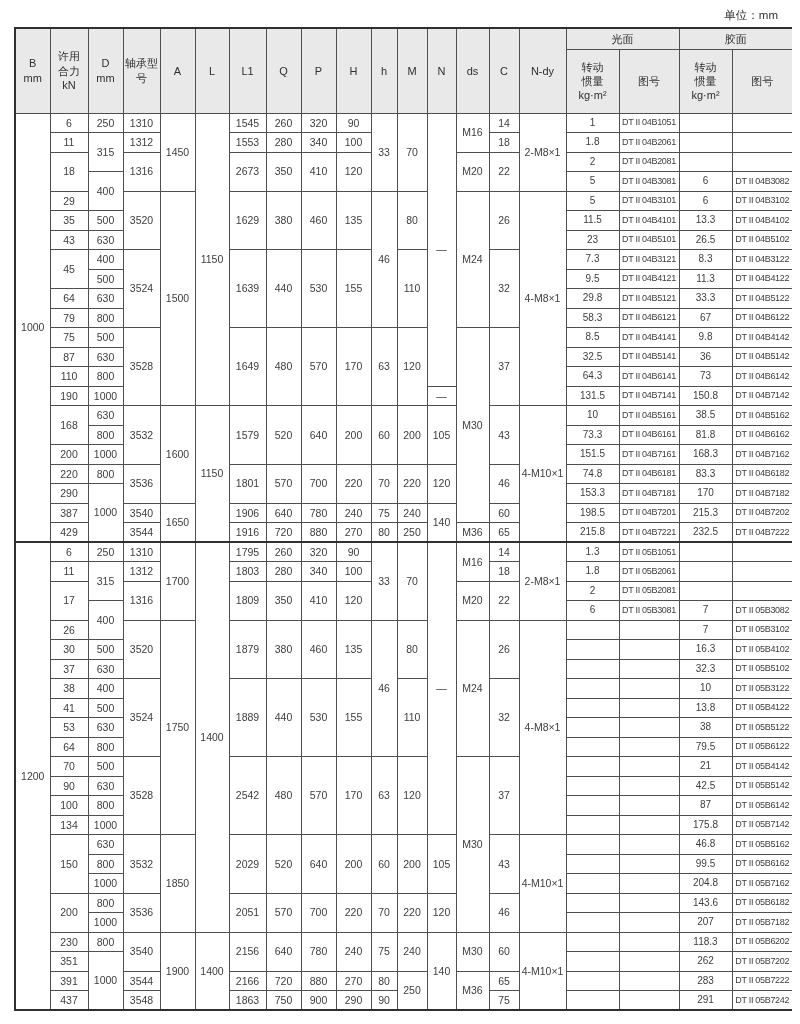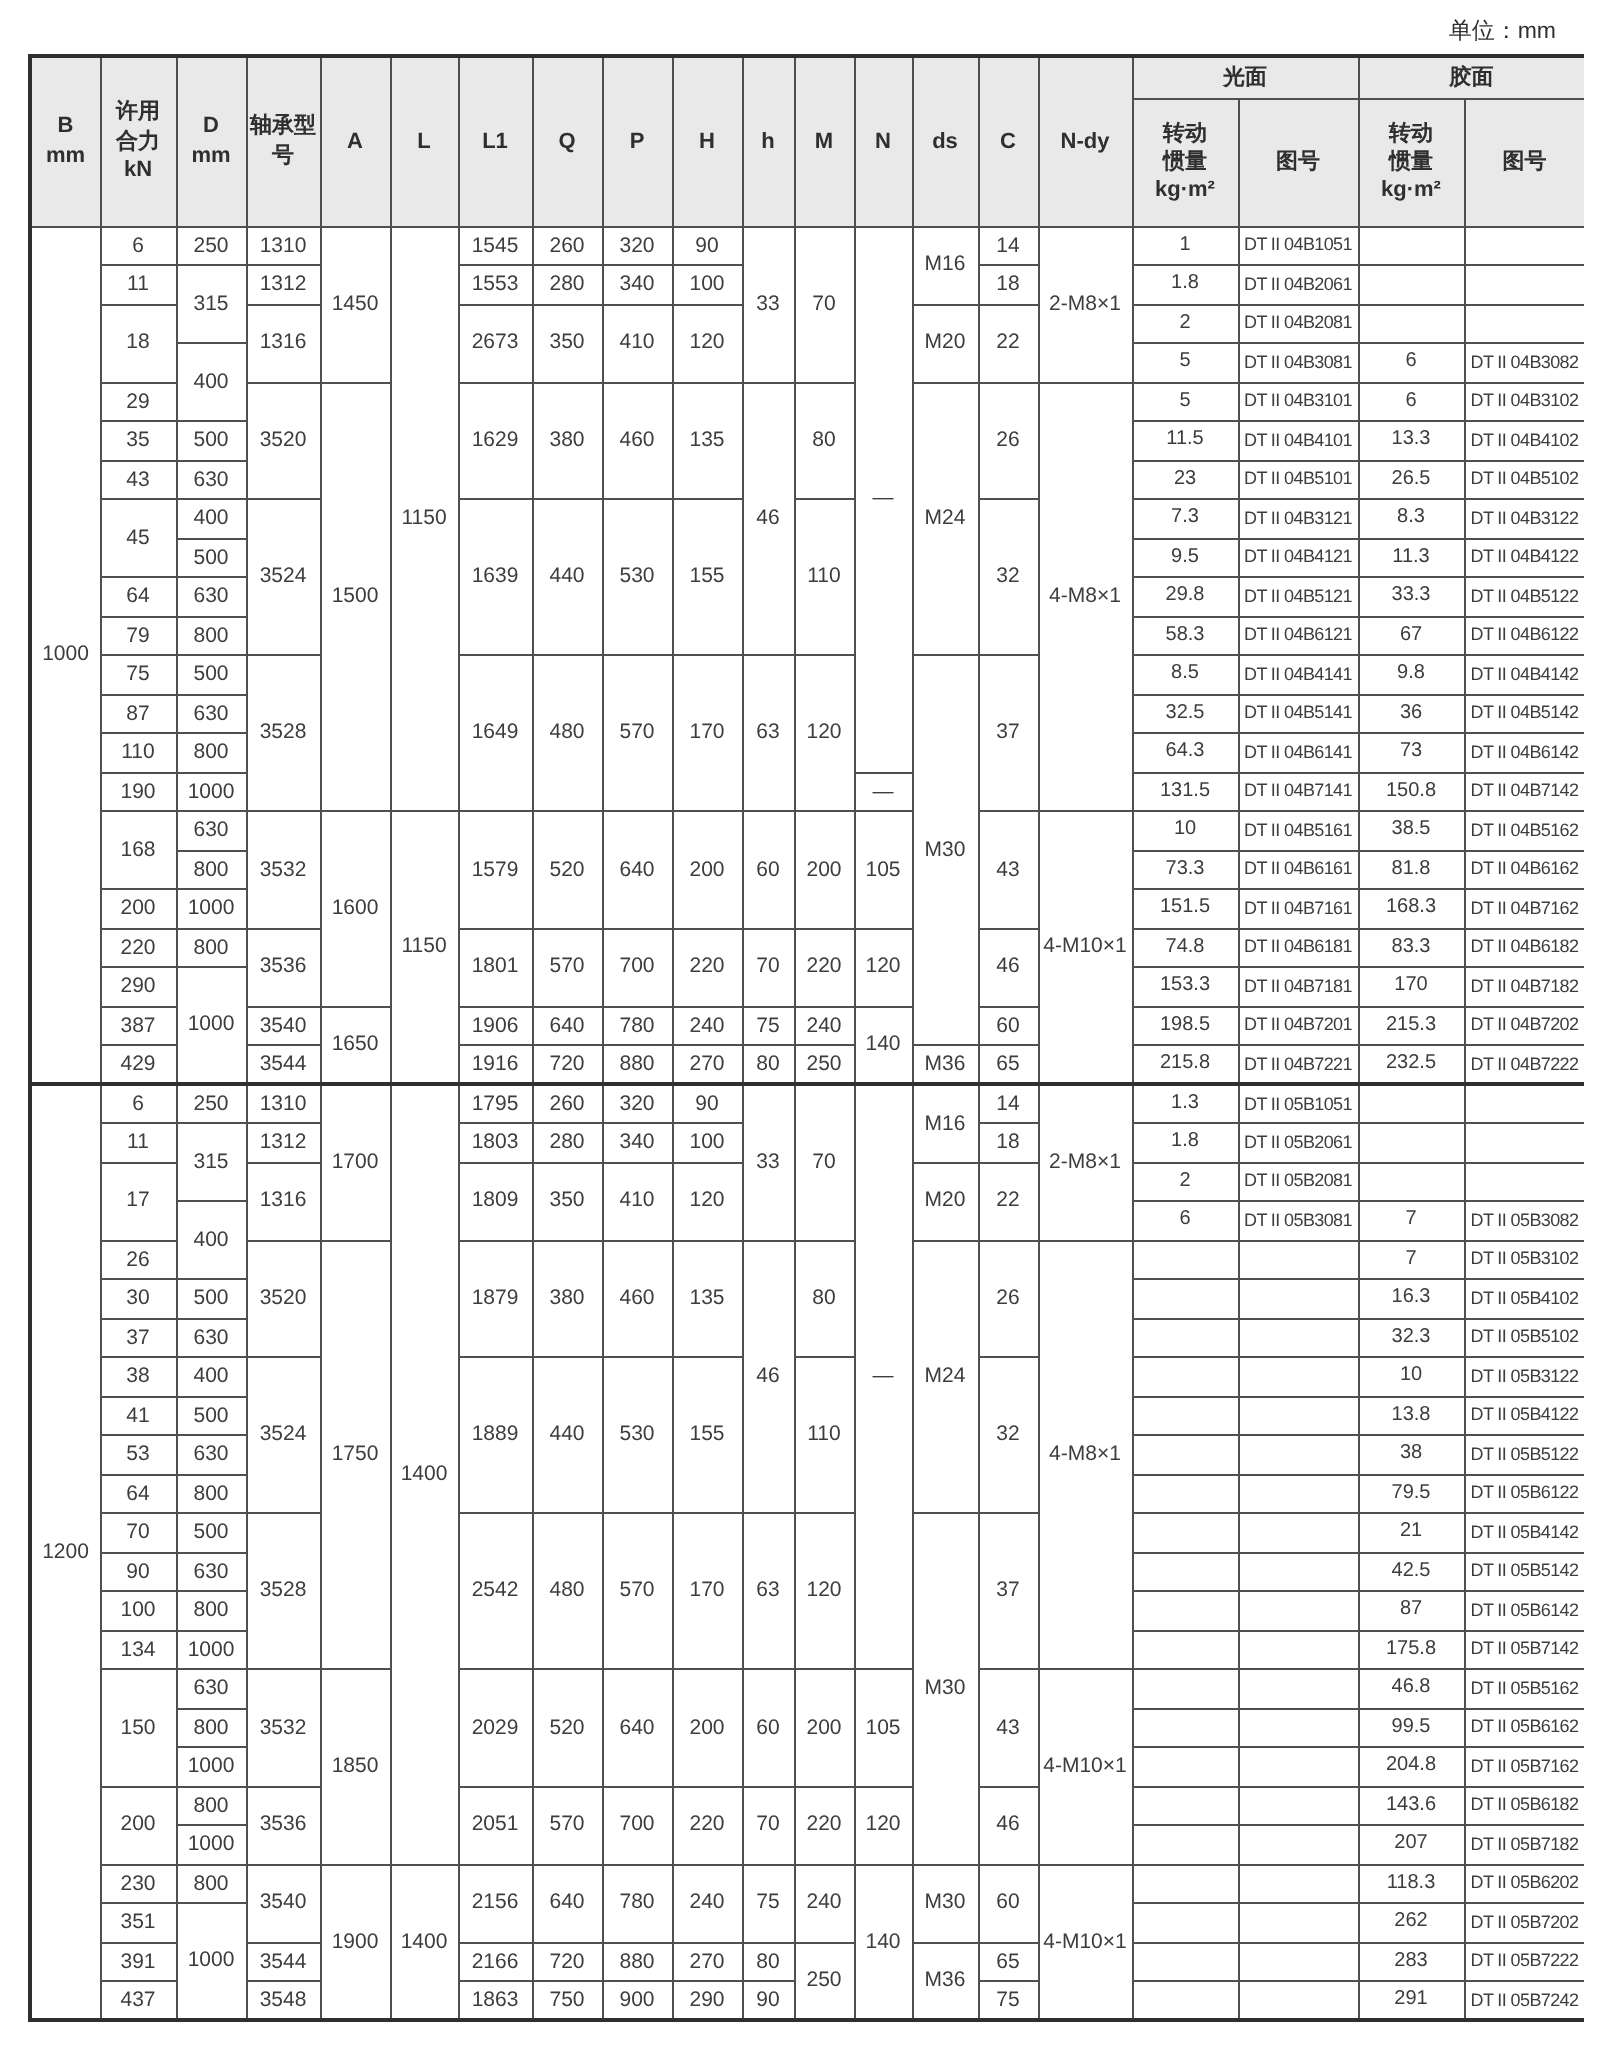--- a/index.html
+++ b/index.html
@@ -3,21 +3,21 @@
 <meta charset="utf-8">
 <style>
   html,body{margin:0;padding:0;background:#ffffff;}
   .page{position:relative;width:792px;height:1024px;overflow:hidden;
         font-family:"Liberation Sans","DejaVu Sans",sans-serif;color:#3d3d3d;}
   .unit-note{position:absolute;top:8px;right:14px;font-size:11.5px;color:#2f2f2f;}
   table.spec{position:absolute;left:14px;top:27px;width:780px;
              border-collapse:collapse;table-layout:fixed;border:2px solid #2f2f2f;}
   th,td{border:1px solid #4f4f4f;text-align:center;vertical-align:middle;
         padding:0;overflow:hidden;}
-  thead th{background:#e9e9e9;font-weight:bold;font-size:11px;line-height:1.3;
+  thead th{background:#e9e9e9;font-weight:normal;font-size:11px;line-height:1.3;
            white-space:pre-line;color:#2f2f2f;}
   tr.group-row{height:21px;}
   tr.label-row{height:64px;}
   tbody tr{height:19.5px;}
   tbody td{font-size:10.5px;line-height:1;background:#ffffff;color:#3d3d3d;}
   td.col-gd,td.col-rd{font-size:9px;letter-spacing:-0.3px;}
   td.col-gi,td.col-ri{font-size:10px;}
   tr.sec-start td{border-top:2px solid #2f2f2f;}
   col.c-B{width:35px}col.c-f{width:38px}col.c-D{width:35px}col.c-b{width:37px}
   col.c-A{width:35px}col.c-L{width:34px}col.c-L1{width:37px}col.c-Q{width:35px}

